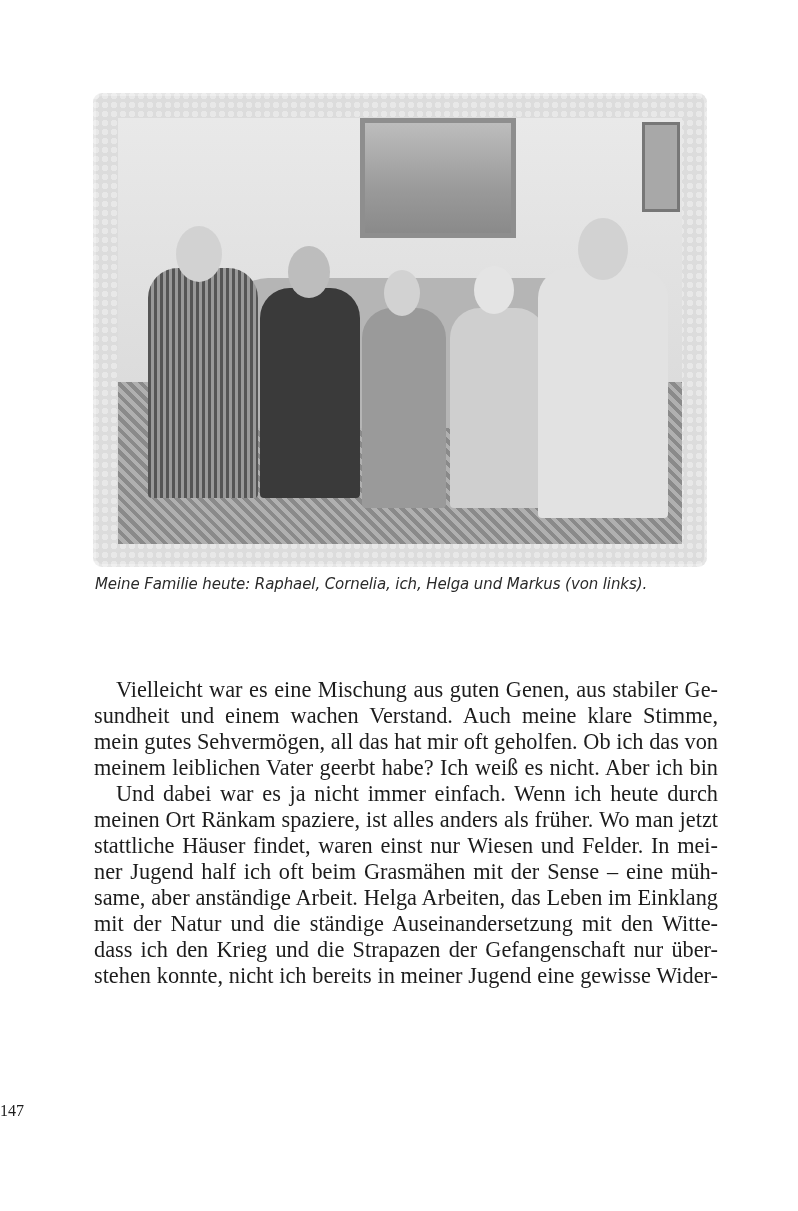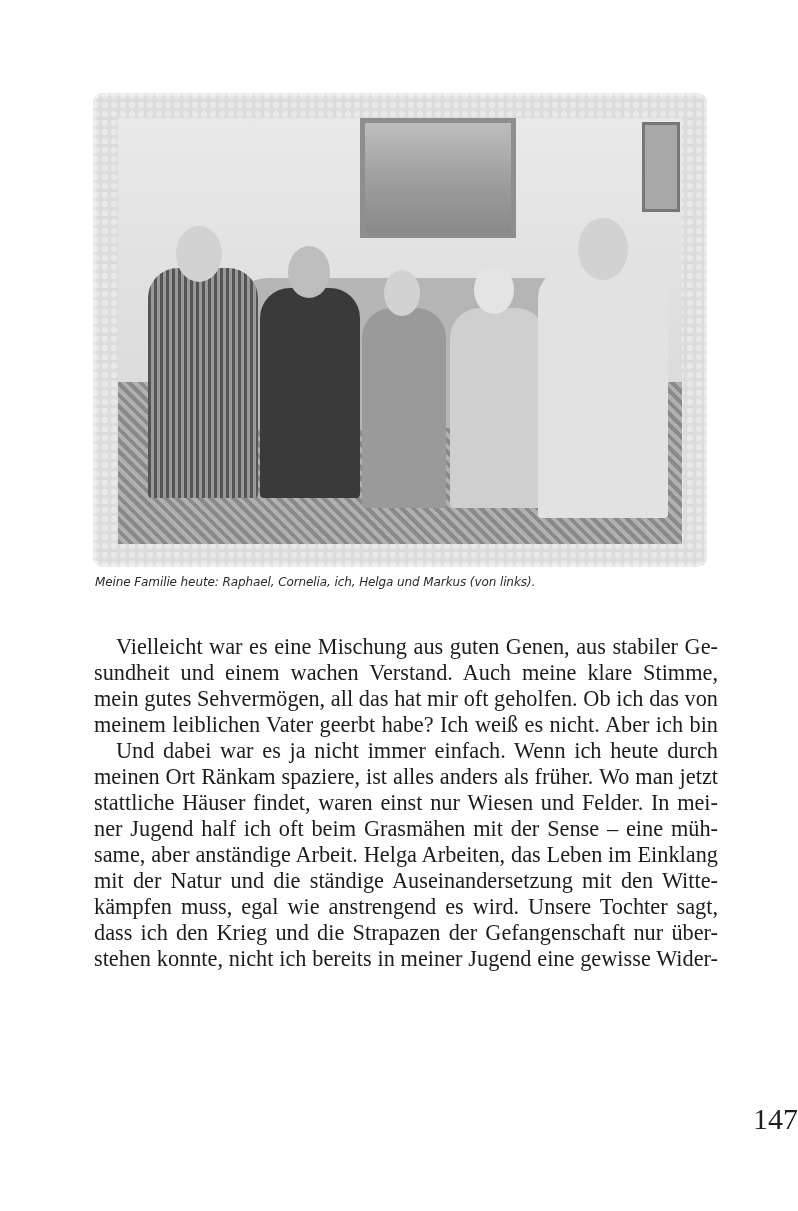--- a/index.html
+++ b/index.html
@@ -31,35 +31,35 @@
   .head { position:absolute; border-radius:50%; background:#d2d2d2; }
   .p1 { left:30px; top:150px; width:110px; height:230px; background:repeating-linear-gradient(90deg,#555 0 3px,#999 3px 6px); }
   .p2 { left:142px; top:170px; width:100px; height:210px; background:#3a3a3a; }
   .p3 { left:244px; top:190px; width:84px; height:200px; background:#9a9a9a; }
   .p4 { left:332px; top:190px; width:96px; height:200px; background:#cfcfcf; }
   .p5 { left:420px; top:150px; width:130px; height:250px; background:#e2e2e2; }
 
   .caption {
     position:absolute; left:95px; top:575px; width:620px;
     font-family:"DejaVu Sans", sans-serif; font-style:italic; font-weight:300;
-    font-size:12px; color:#2a2a2a; letter-spacing:-0.1px;
+    font-size:15px; color:#2a2a2a; letter-spacing:-0.1px;
   }
 
   .body-text {
-    position:absolute; left:94px; top:634px; width:624px;
+    position:absolute; left:94px; top:677px; width:624px;
     font-family:"Liberation Serif", serif; font-size:22.3px; line-height:26px;
     text-align:justify; color:#1c1c1c;
   }
   .body-text .line { display:block; white-space:nowrap; text-align-last:justify; height:26px; }
   .body-text .line.last { text-align-last:left; }
   .body-text .line.indent { padding-left:22px; }
 
   .page-number {
-    position:absolute; left:0; width:798px; top:1102px; text-align:right;
-    font-family:"Liberation Serif", serif; font-size:30px; color:#1c1c1c;
+    position:absolute; left:0; width:798px; top:1102px; text-align:left;
+    font-family:"Liberation Serif", serif; font-size:16px; color:#1c1c1c;
   }
 </style>
 </head>
 <body>
 
 <div class="photo-frame">
   <div class="photo" title="Black-and-white family photo of five people sitting on a sofa in a living room">
     <div class="wall"></div>
     <div class="painting"></div>
     <div class="small-pic"></div>
@@ -84,18 +84,17 @@
   <span class="line indent">Vielleicht war es eine Mischung aus guten Genen, aus stabiler Ge-</span>
   <span class="line">sundheit und einem wachen Verstand. Auch meine klare Stimme,</span>
   <span class="line">mein gutes Sehvermögen, all das hat mir oft geholfen. Ob ich das von</span>
   <span class="line">meinem leiblichen Vater geerbt habe? Ich weiß es nicht. Aber ich bin</span>
   <span class="line indent">Und dabei war es ja nicht immer einfach. Wenn ich heute durch</span>
   <span class="line">meinen Ort Ränkam spaziere, ist alles anders als früher. Wo man jetzt</span>
   <span class="line">stattliche Häuser findet, waren einst nur Wiesen und Felder. In mei-</span>
   <span class="line">ner Jugend half ich oft beim Grasmähen mit der Sense – eine müh-</span>
   <span class="line">same, aber anständige Arbeit. Helga Arbeiten, das Leben im Einklang</span>
   <span class="line">mit der Natur und die ständige Auseinandersetzung mit den Witte-</span>
-  <span class="line">kämpfen muss, egal wie anstrengend es wird. Unsere Tochter sagt,</span>
   <span class="line">dass ich den Krieg und die Strapazen der Gefangenschaft nur über-</span>
   <span class="line">stehen konnte, nicht ich bereits in meiner Jugend eine gewisse Wider-</span>
 </div>
 
 <div class="page-number">147</div>
 
 </body></html>

